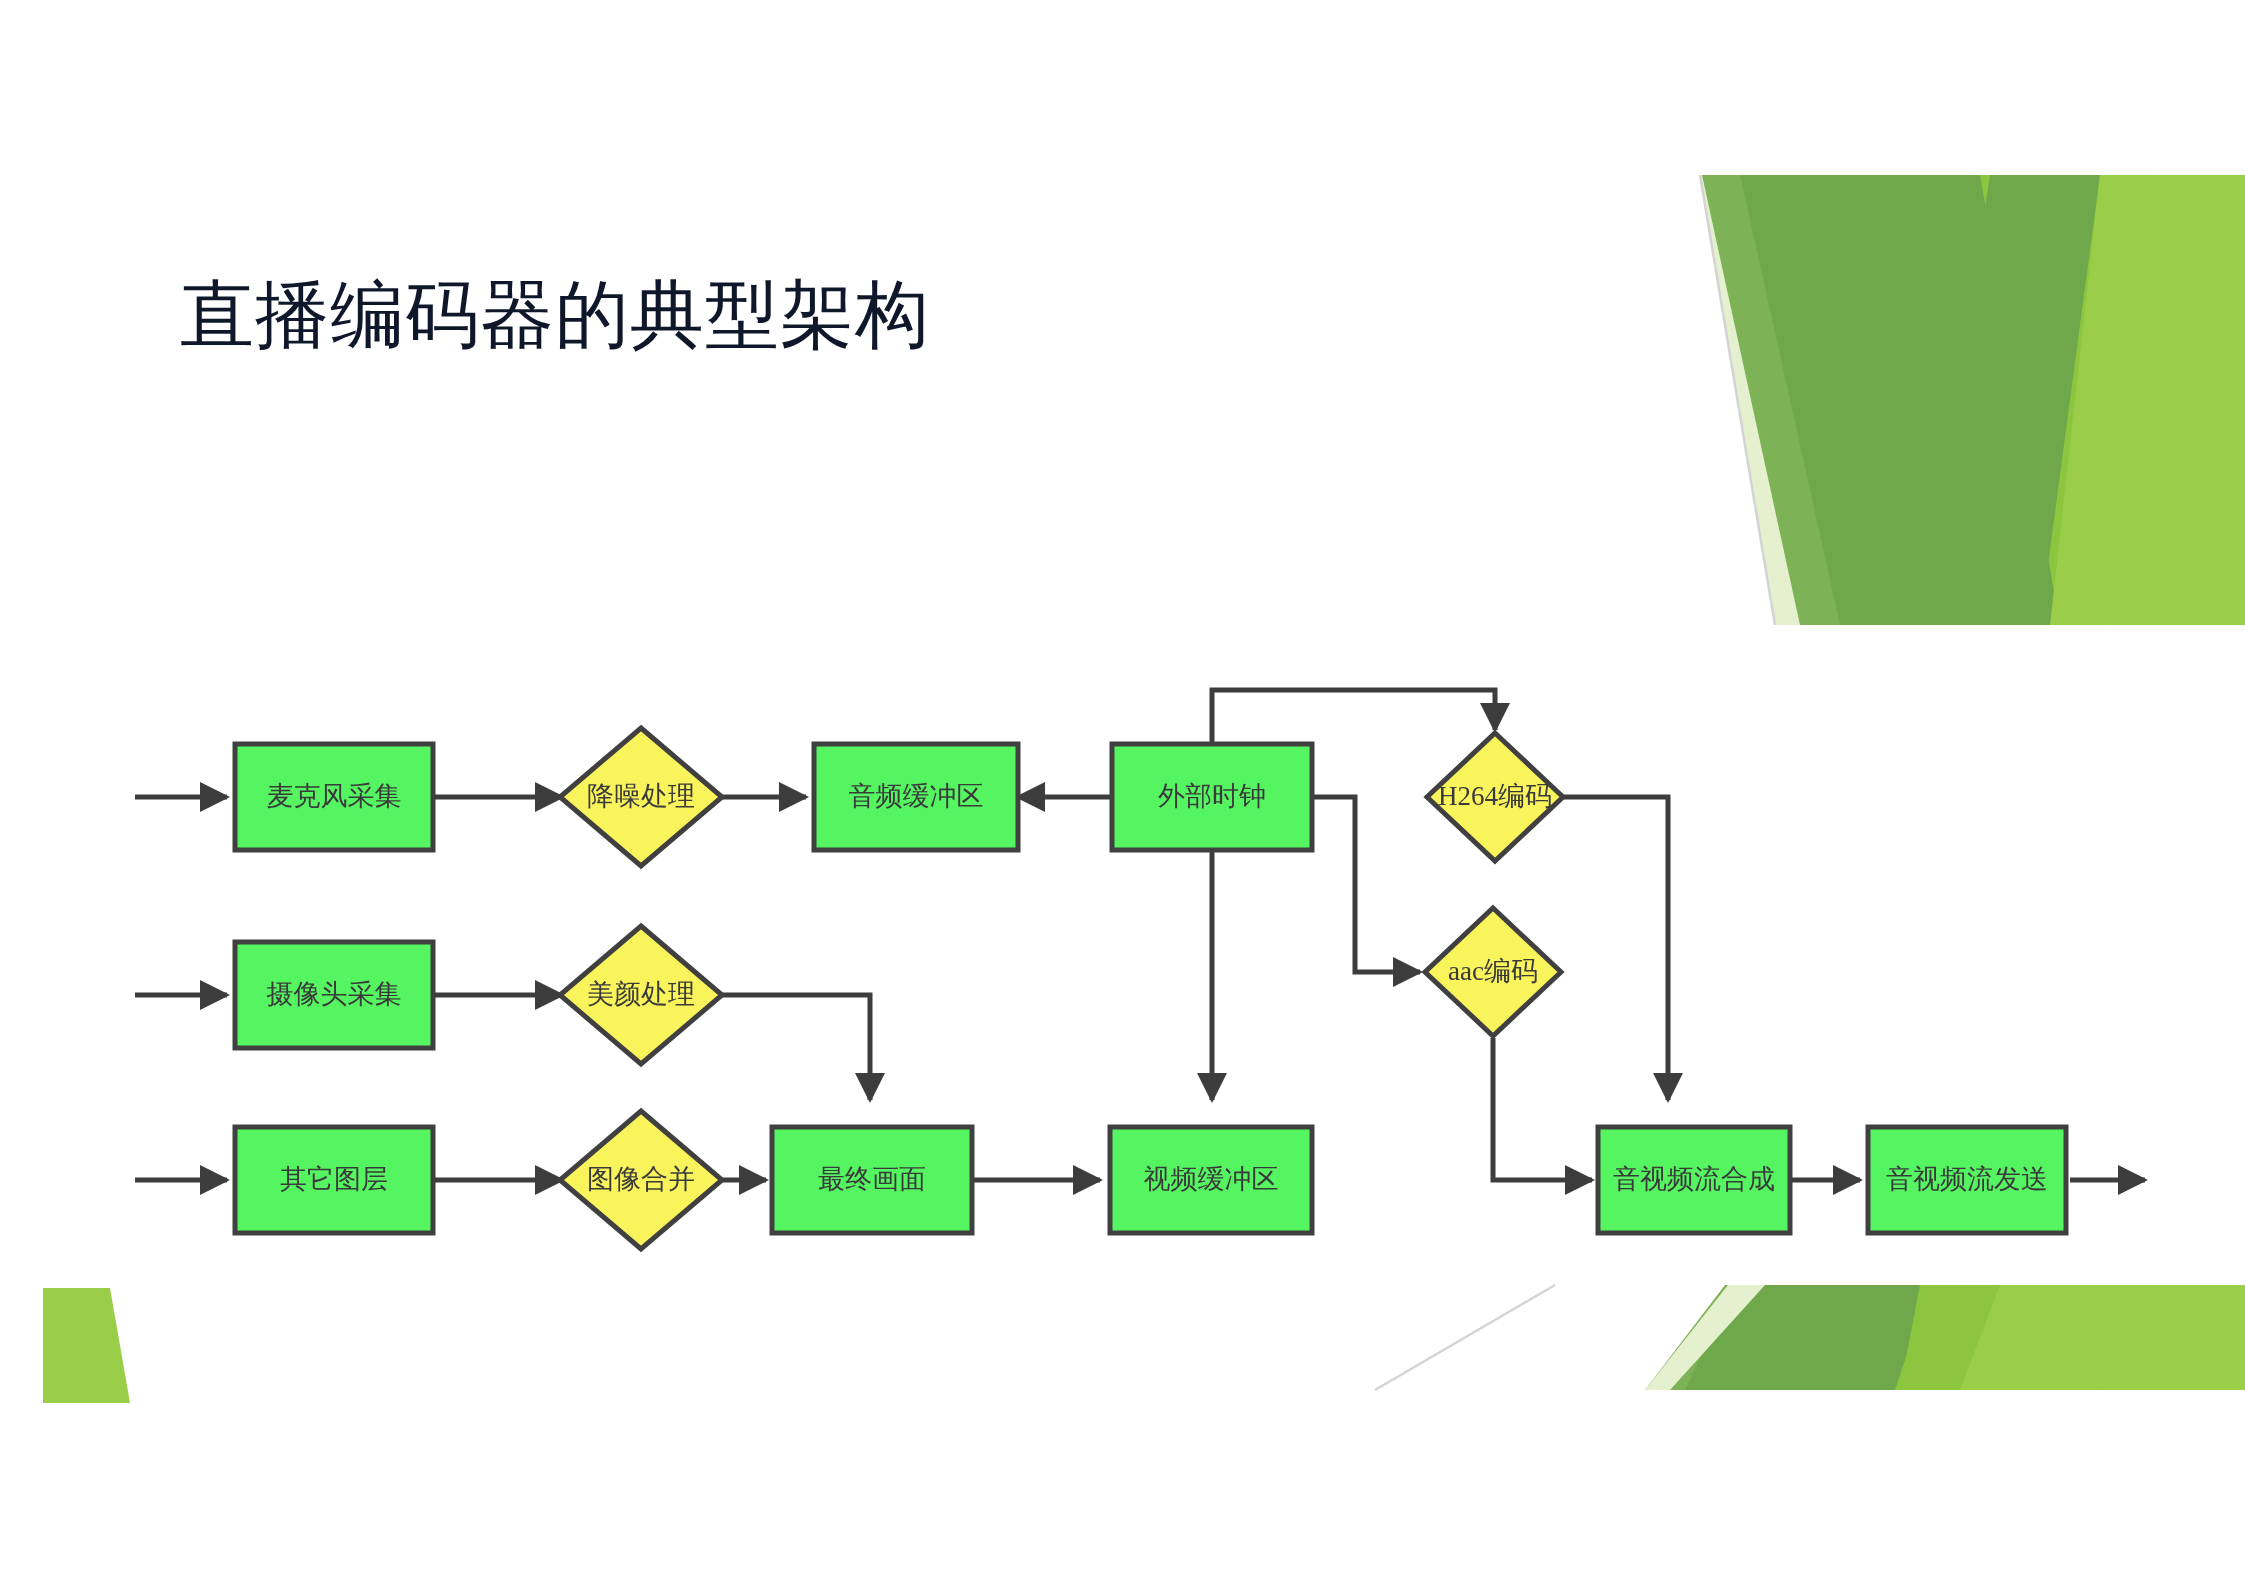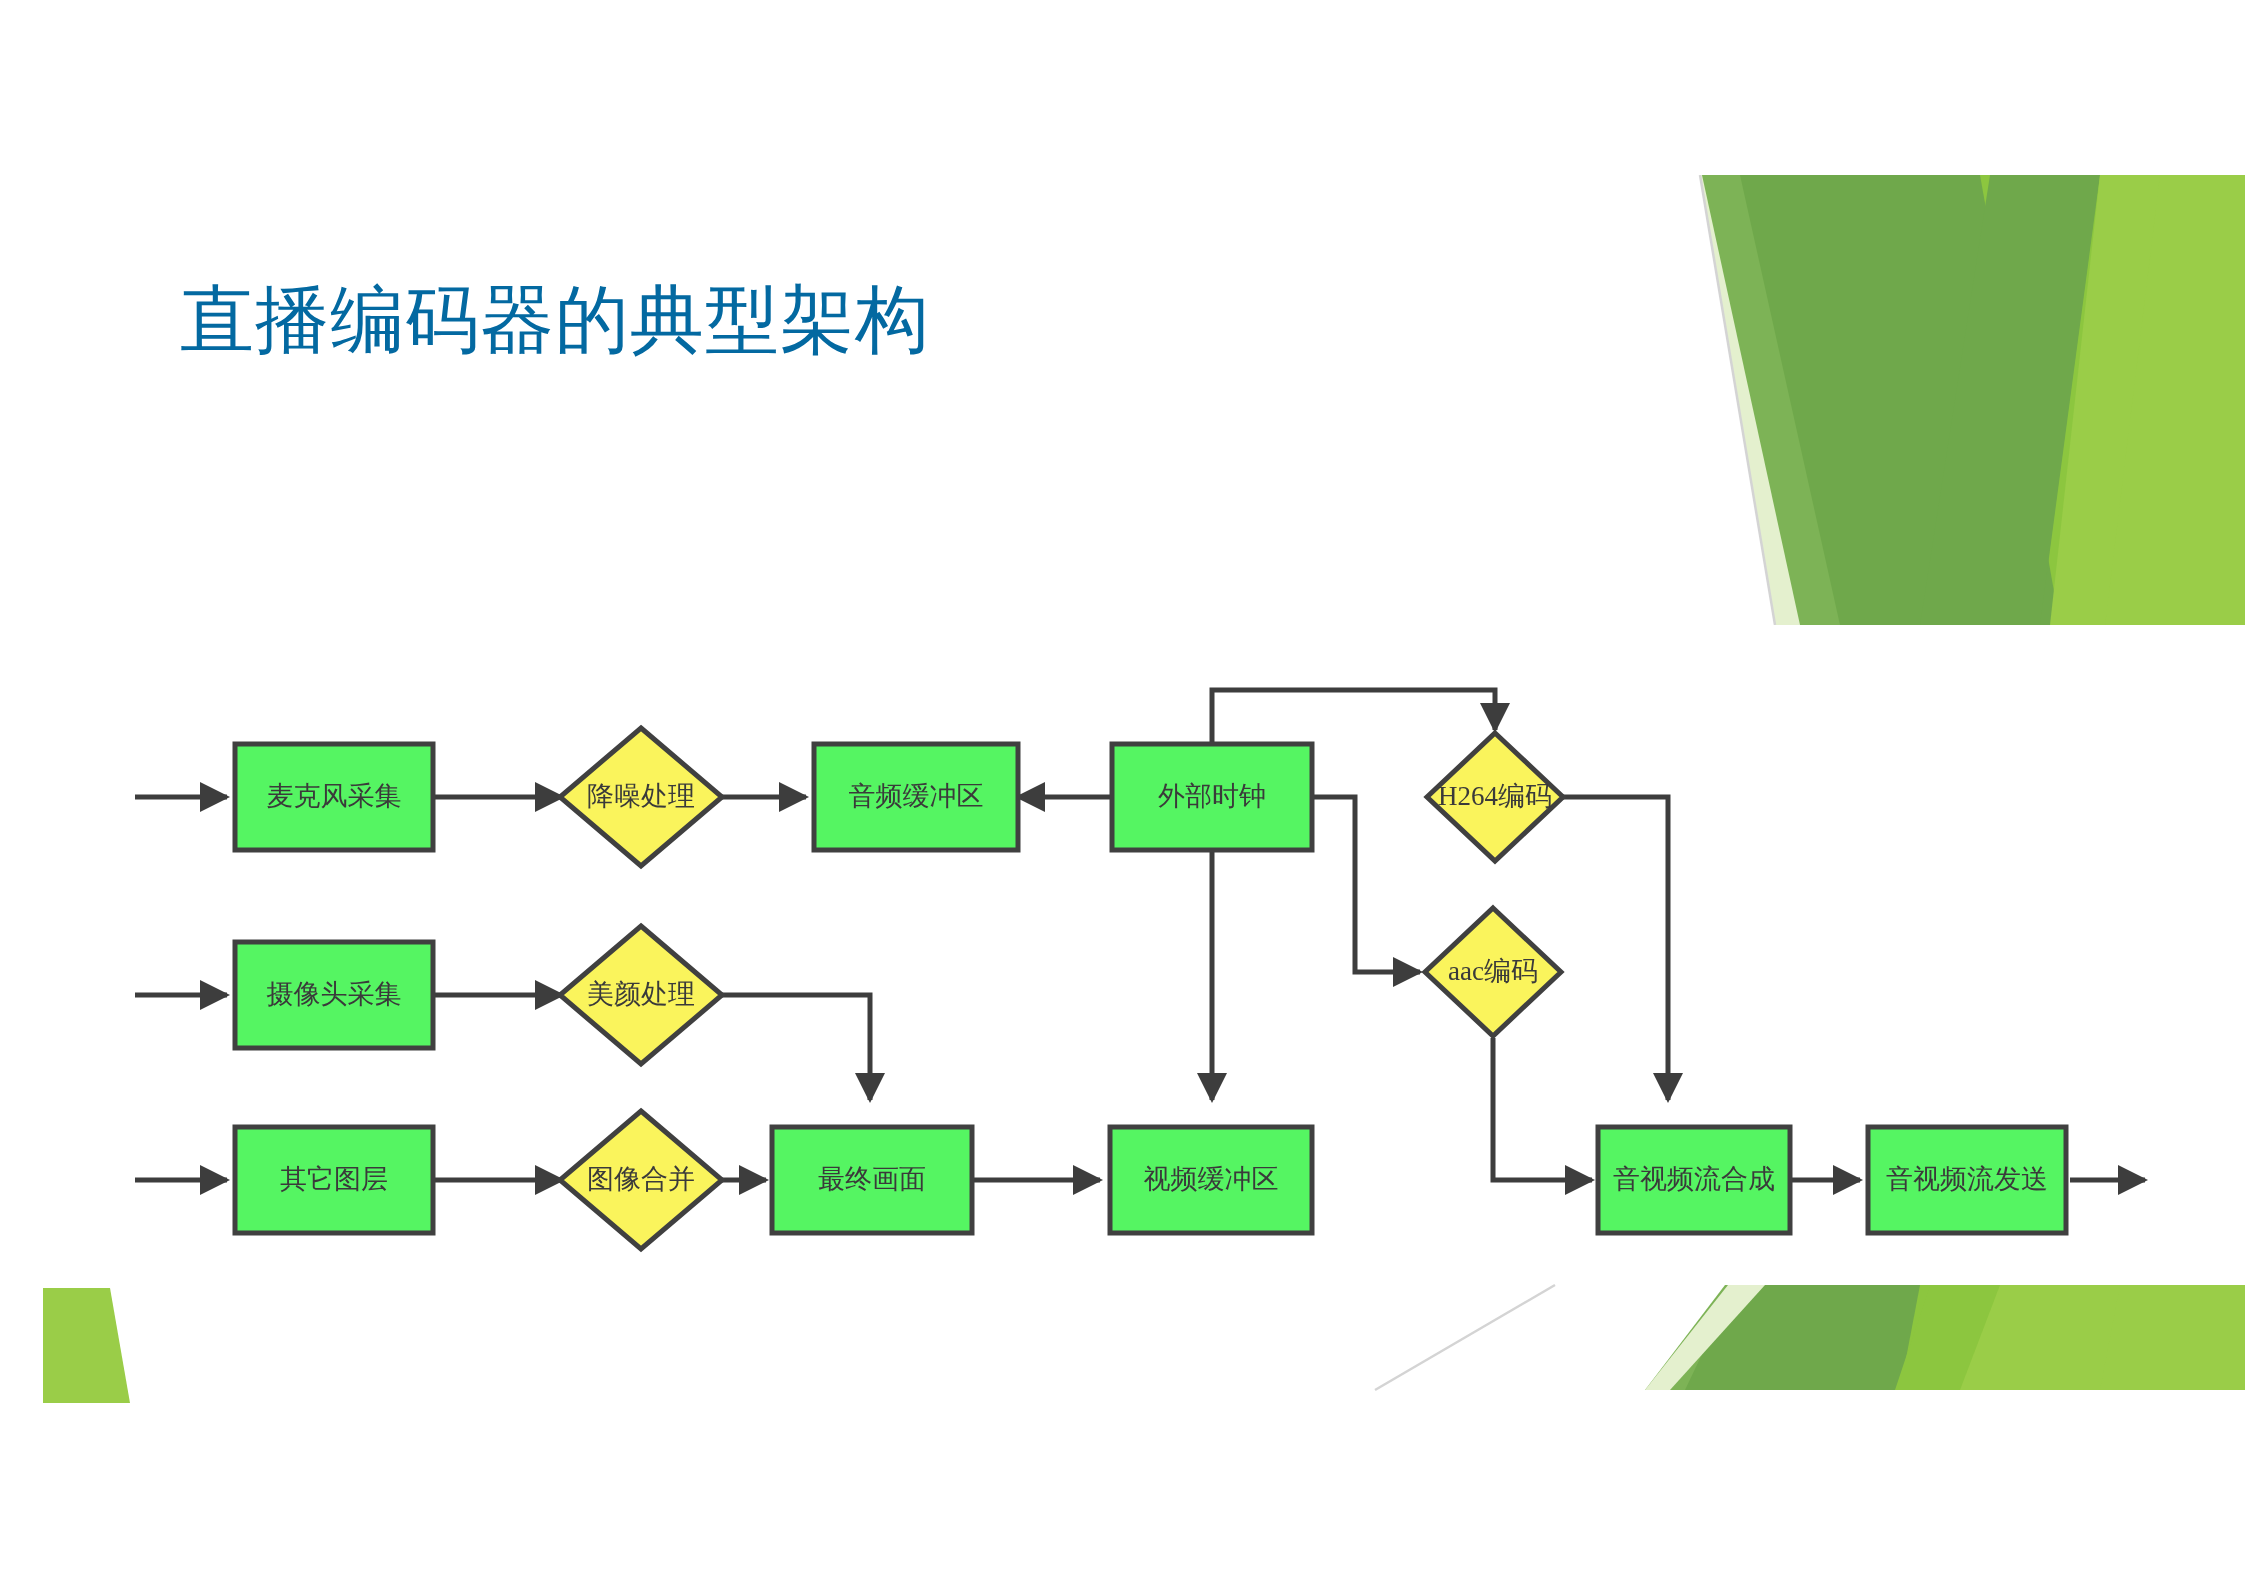--- a/index.html
+++ b/index.html
@@ -14,24 +14,24 @@
     position: relative;
     width: 2245px;
     height: 1586px;
     background: #ffffff;
     overflow: hidden;
   }
   #slide-title {
     position: absolute;
     left: 180px;
     top: 283px;
-    font-family: Liberation Serif, serif;
+    font-family: Liberation Mono, monospace;
     font-size: 74px;
     line-height: 1.0;
-    color: #0369a1;
+    color: #0f172a;
     white-space: nowrap;
     letter-spacing: 1px;
   }
   .deco-svg {
     position: absolute;
     pointer-events: none;
   }
   #deco-top-right {
     left: 1680px;
     top: 175px;

